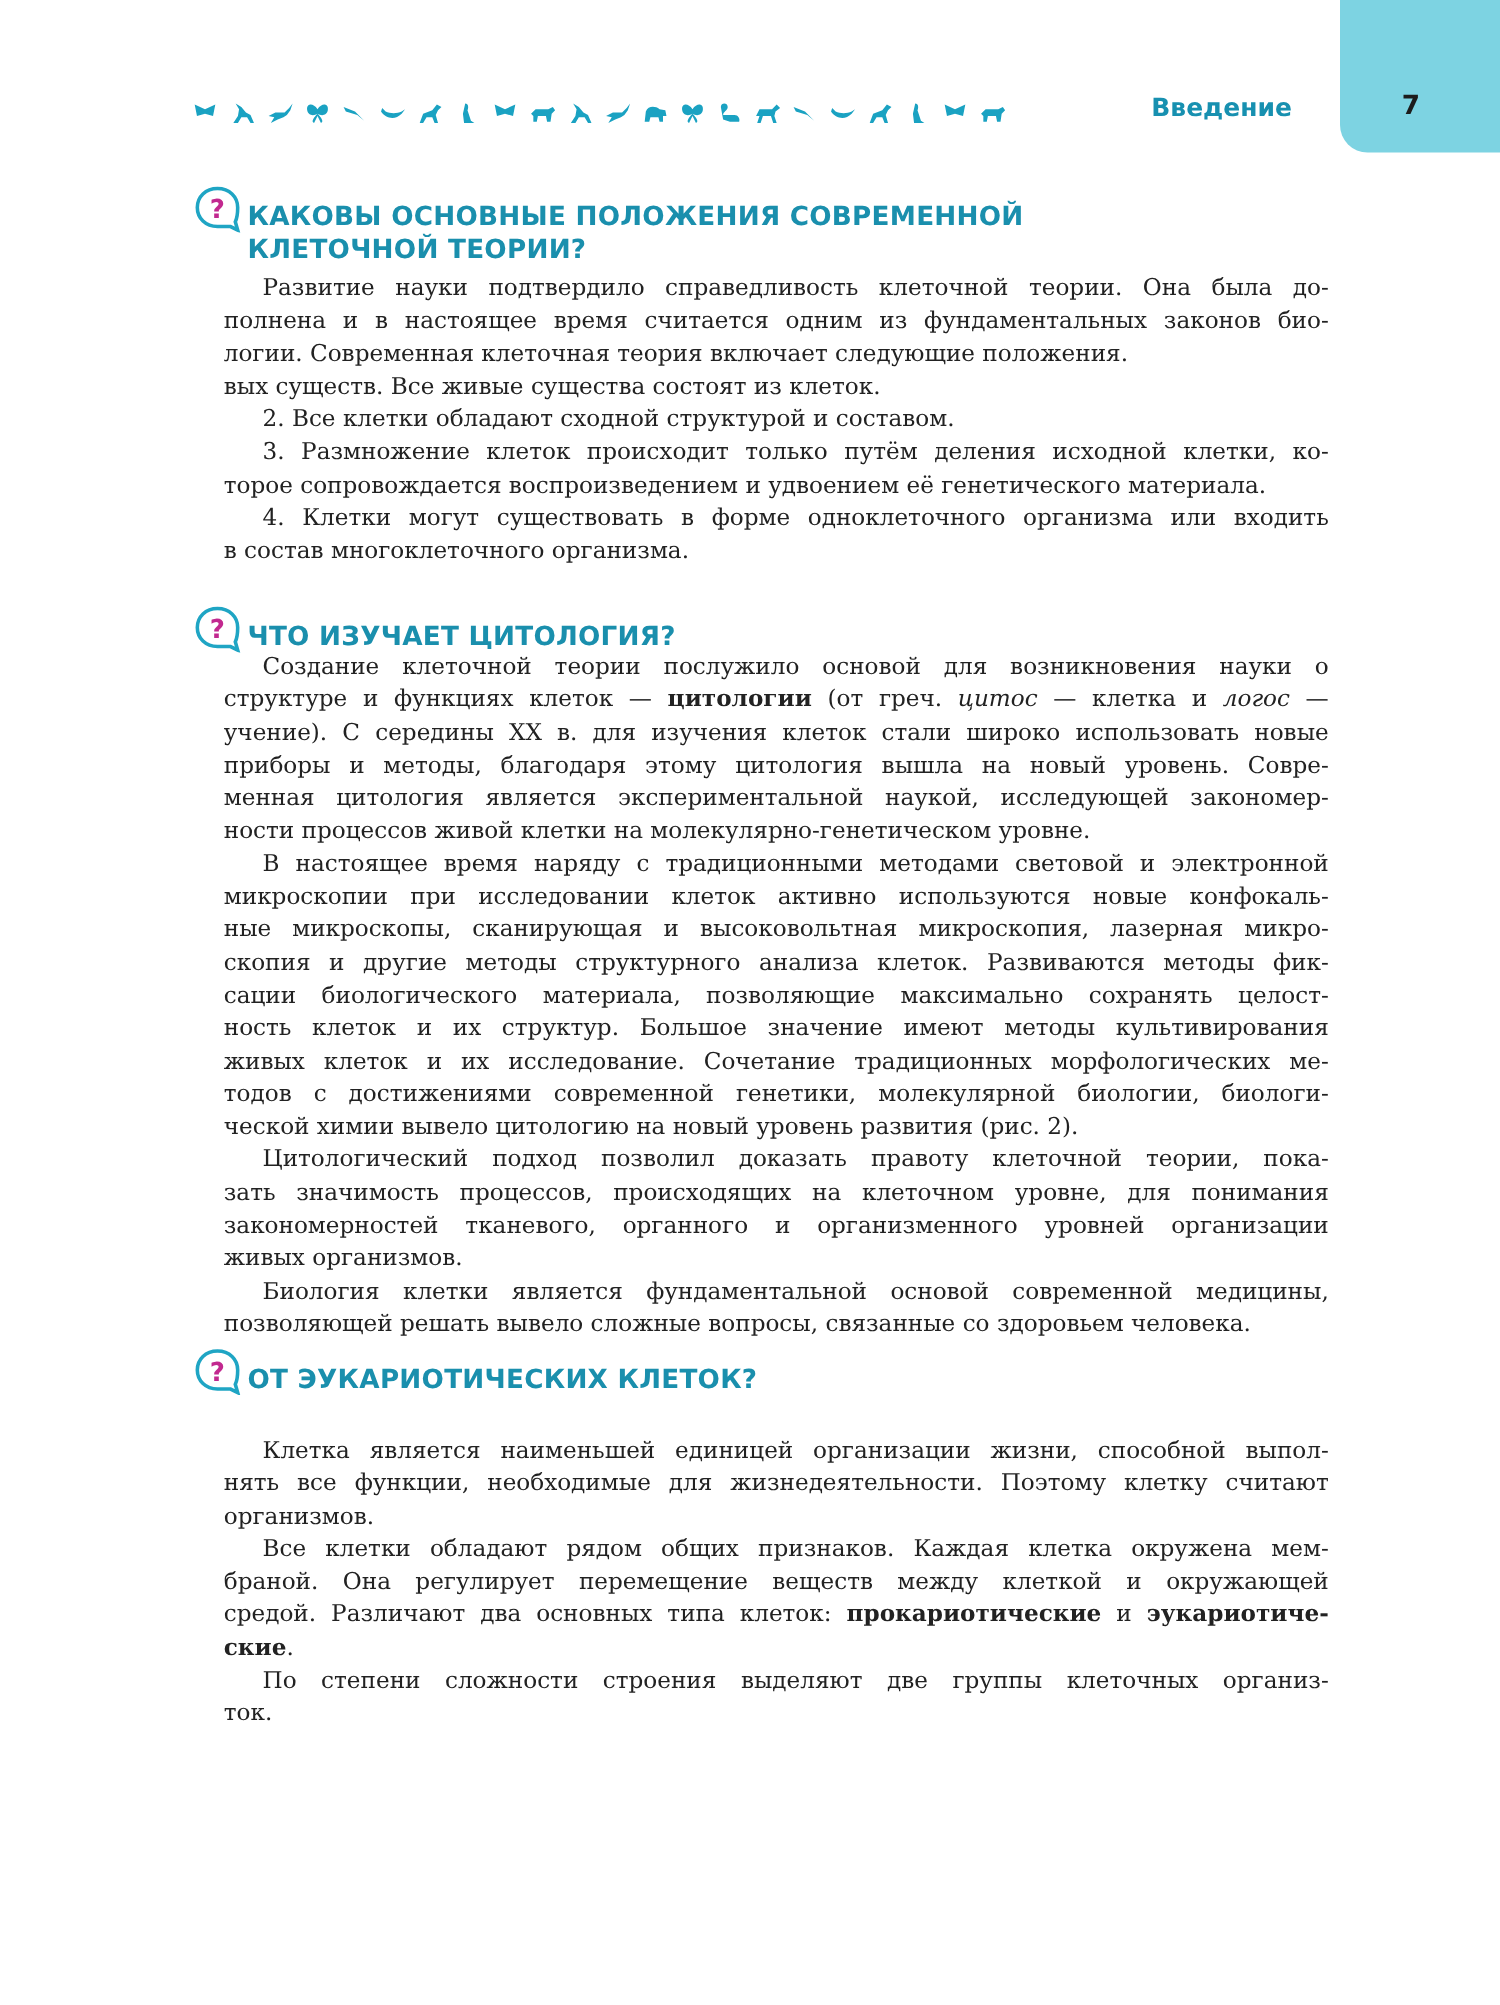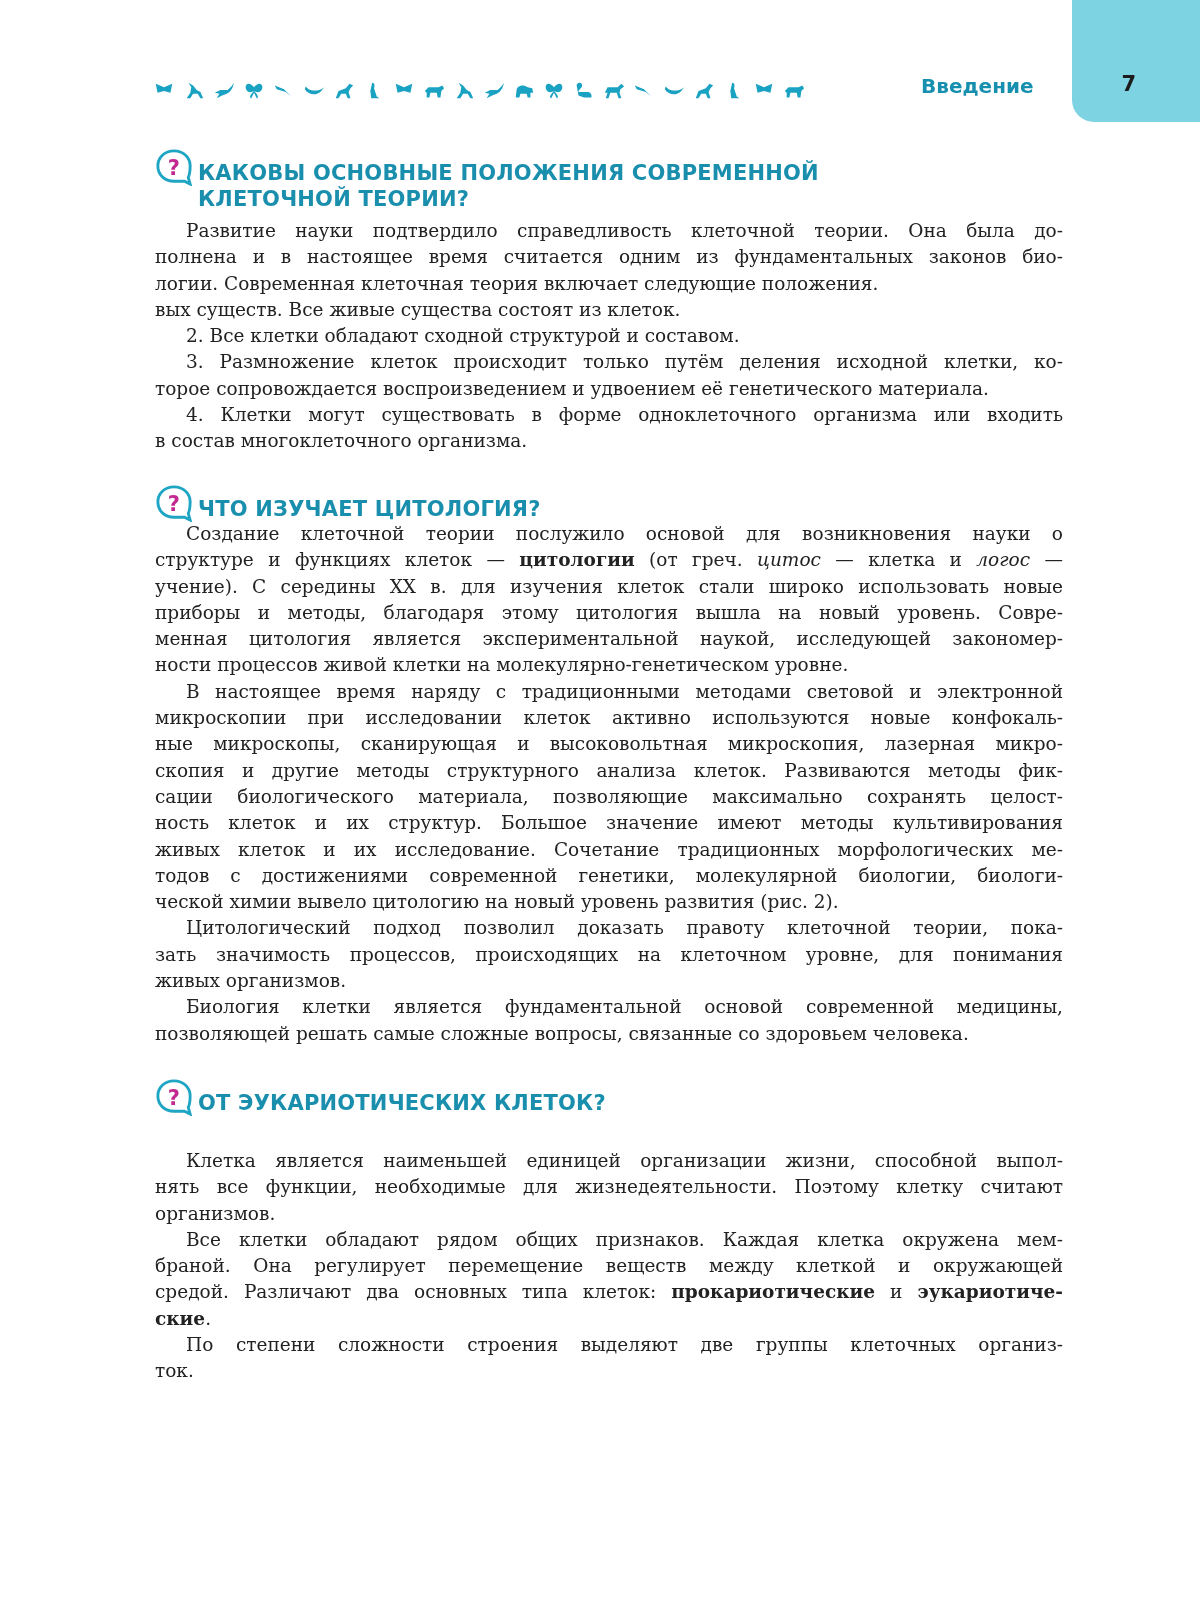--- a/index.html
+++ b/index.html
@@ -21,21 +21,21 @@
   
   .heading { position: absolute; left: 155px; font-family: "DejaVu Sans", sans-serif;
              font-weight: bold; font-size: 21px; color: #1a8fad; line-height: 26px; letter-spacing: 0.2px; }
   .heading .qicon { position: absolute; left: 0; top: -12px; width: 38px; height: 38px; }
   .heading .htext { position: absolute; left: 43px; top: 0; white-space: nowrap; }
 
   
   .para { position: absolute; left: 155px; width: 908px; font-family: "DejaVu Serif", serif;
           font-size: 18.5px; color: #222222; }
   .line { height: 26.3px; line-height: 26.3px; white-space: nowrap; text-align: justify;
-          text-align-last: justify; overflow: hidden; }
+          text-align-last: justify; overflow: hidden; margin-left: 24px; }
   .line.last { text-align-last: left; }
   .line.indent { padding-left: 31px; }
   b { font-weight: bold; }
   i { font-style: italic; }
 </style>
 </head>
 <body>
 
 <div class="page">
 
@@ -213,25 +213,26 @@
         <div class="line">скопия и другие методы структурного анализа клеток. Развиваются методы фик-</div>
         <div class="line">сации биологического материала, позволяющие максимально сохранять целост-</div>
         <div class="line">ность клеток и их структур. Большое значение имеют методы культивирования</div>
         <div class="line">живых клеток и их исследование. Сочетание традиционных морфологических ме-</div>
         <div class="line">тодов с достижениями современной генетики, молекулярной биологии, биологи-</div>
         <div class="line last">ческой химии вывело цитологию на новый уровень развития (рис. 2).</div>
       </div>
       <div>
         <div class="line indent">Цитологический подход позволил доказать правоту клеточной теории, пока-</div>
         <div class="line">зать значимость процессов, происходящих на клеточном уровне, для понимания</div>
+        <div class="line">закономерностей тканевого, органного и организменного уровней организации</div>
         <div class="line last">живых организмов.</div>
       </div>
       <div>
         <div class="line indent">Биология клетки является фундаментальной основой современной медицины,</div>
-        <div class="line last">позволяющей решать самые сложные вопросы, связанные со здоровьем человека.</div>
+        <div class="line last">позволяющей решать вывело сложные вопросы, связанные со здоровьем человека.</div>
       </div>
     </div>
 
   <div class="heading" style="top:1090px;">
     <span class="qicon"><svg viewBox="0 0 40 40" width="38" height="38">
           <path d="M20 3 C10 3 3 10 3 19 C3 28 10 35 20 35 L31 35 L37 38 L35 31 C37 27 37 23 37 19 C37 10 30 3 20 3 Z" fill="#fff" stroke="#1fa5c4" stroke-width="3"></path>
           <text x="20" y="28" text-anchor="middle" font-family="DejaVu Sans, sans-serif" font-weight="bold" font-size="22" fill="#c2288f">?</text>
         </svg></span>
     <div class="htext">
       <div>ОТ ЭУКАРИОТИЧЕСКИХ КЛЕТОК?</div>

